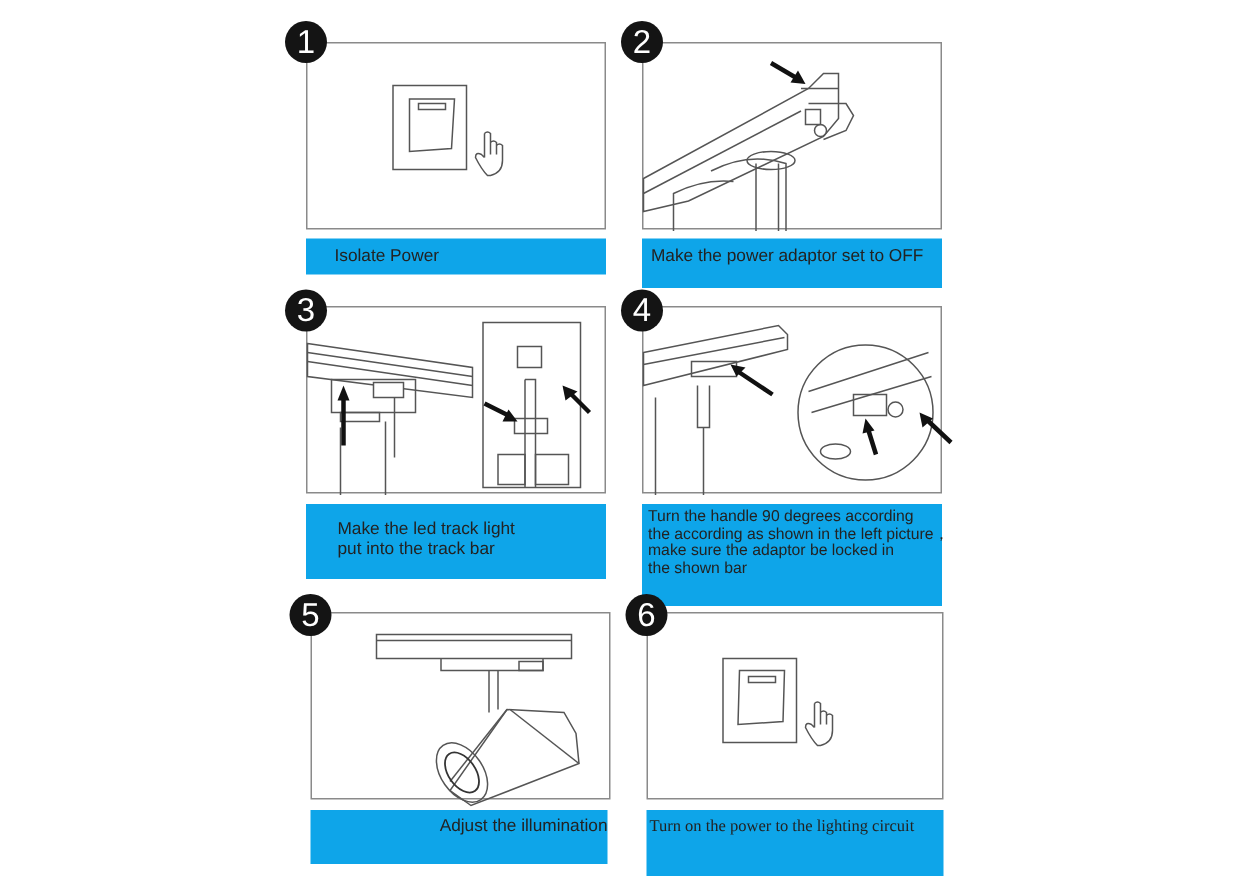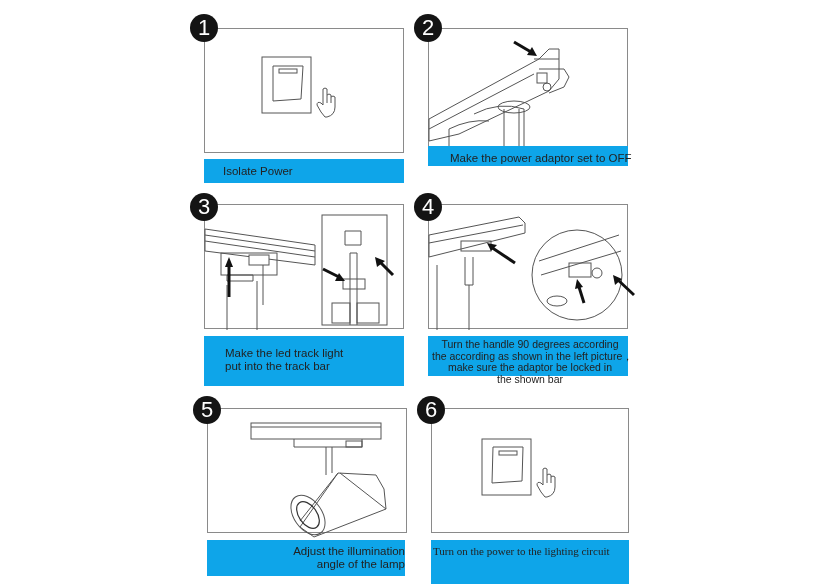--- a/index.html
+++ b/index.html
@@ -47,21 +47,21 @@
       <circle cx="118" cy="58" r="4" class="ln"></circle>
       <path d="M45 85 Q70 72 95 80 L95 125" class="ln"></path>
       <path d="M20 125 L20 100 Q40 90 60 92" class="ln"></path>
       <path d="M75 80 L75 125 M90 80 L90 125" class="ln"></path>
       <ellipse cx="85" cy="78" rx="16" ry="6" class="ln"></ellipse>
       <line x1="85" y1="13" x2="102" y2="23" class="arrow"></line>
       <polygon points="108,27 98,26 103,18" class="ahead"></polygon>
     </svg>
   </div>
   <div class="badge" style="left:414px;top:14px;">2</div>
-  <div class="cap" style="left:428px;top:146px;width:200px;height:20px;padding:6px 0 0 22px;">
+  <div class="cap" style="left:428px;top:159px;width:200px;height:33px;padding:6px 0 0 6px;">
     <span>Make the power adaptor set to OFF</span>
   </div>
 </div>
 
 <div>
   <div class="frame" style="left:204px;top:204px;width:200px;height:125px;">
     <svg width="200" height="125">
       <path d="M0 24 L110 40 L110 60 L0 46 Z" class="ln"></path>
       <path d="M0 30 L110 46 M0 36 L110 52" class="ln"></path>
       <rect x="16" y="48" width="56" height="22" class="ln"></rect>
@@ -105,21 +105,21 @@
       <ellipse cx="128" cy="96" rx="10" ry="5" class="ln"></ellipse>
       <line x1="62" y1="42" x2="86" y2="58" class="arrow"></line>
       <polygon points="58,38 68,40 62,46" class="ahead"></polygon>
       <line x1="155" y1="98" x2="150" y2="82" class="arrow"></line>
       <polygon points="148,74 146,84 154,82" class="ahead"></polygon>
       <line x1="205" y1="90" x2="188" y2="74" class="arrow"></line>
       <polygon points="184,70 186,80 193,74" class="ahead"></polygon>
     </svg>
   </div>
   <div class="badge" style="left:414px;top:193px;">4</div>
-  <div class="cap" style="left:428px;top:336px;width:200px;height:40px;padding:3px 0 0 4px;font-size:10.5px;line-height:11.5px;text-align:center;">
+  <div class="cap" style="left:428px;top:336px;width:200px;height:68px;padding:3px 0 0 4px;font-size:10.5px;line-height:11.5px;">
     <span>Turn the handle 90 degrees according</span>
     <span>the according as shown in the left picture，</span>
     <span>make sure the adaptor be locked in</span>
     <span>the shown bar</span>
   </div>
 </div>
 
 <div>
   <div class="frame" style="left:207px;top:408px;width:200px;height:125px;">
     <svg width="200" height="125">
@@ -131,21 +131,20 @@
       <path d="M130 64 L168 66 L176 80 L178 100 L106 128 L92 118 Z" class="ln"></path>
       <path d="M132 64 L178 100" class="ln"></path>
       <path d="M130 64 L92 112" class="ln"></path>
       <ellipse cx="100" cy="106" rx="14" ry="22" transform="rotate(-35 100 106)" class="ln"></ellipse>
       <ellipse cx="100" cy="106" rx="9" ry="15" transform="rotate(-35 100 106)" class="lnd"></ellipse>
     </svg>
   </div>
   <div class="badge" style="left:193px;top:396px;">5</div>
   <div class="cap" style="left:207px;top:540px;width:198px;height:36px;padding:5px 0 0 9px;text-align:right;">
     <span>Adjust the illumination</span>
-    <span>angle of the lamp</span>
   </div>
 </div>
 
 <div>
   <div class="frame" style="left:431px;top:408px;width:198px;height:125px;">
     <svg width="198" height="125">
       <rect x="50" y="30" width="49" height="56" class="ln"></rect>
       <path d="M61 38 L91 38 L90 72 L60 74 Z" class="ln"></path>
       <rect x="67" y="42" width="18" height="4" class="ln"></rect>
       <g transform="translate(105,60)">

